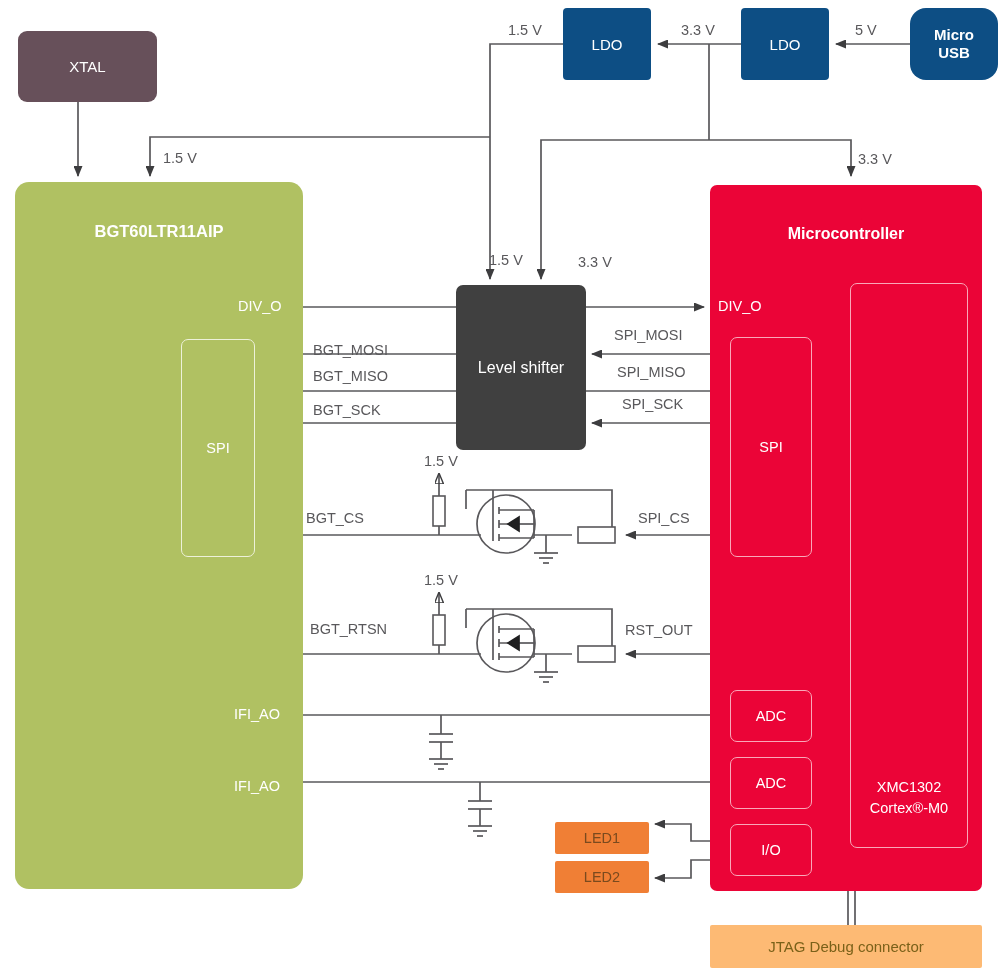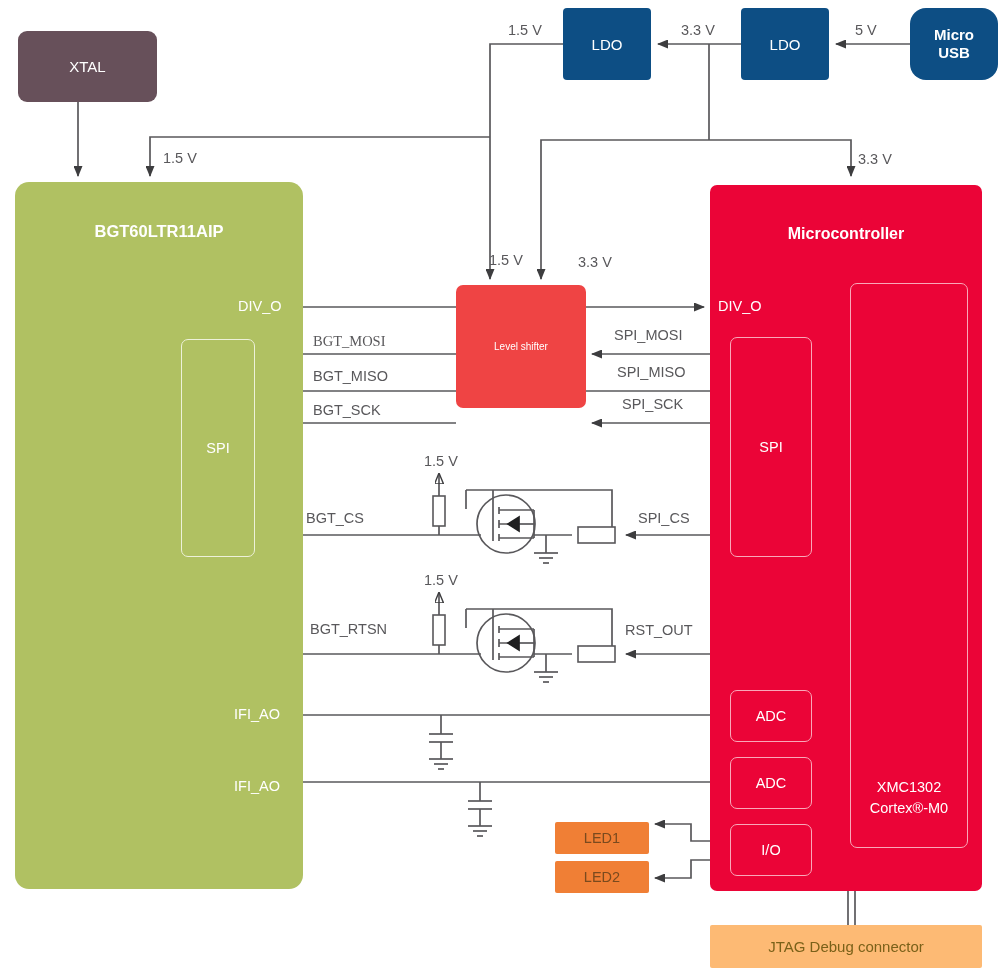--- a/index.html
+++ b/index.html
@@ -20,21 +20,21 @@
   #mcu-spi{left:20px;top:152px;width:82px;height:220px;}
   #mcu-core{left:140px;top:98px;width:118px;height:565px;align-items:flex-end;padding-bottom:28px;line-height:1.45;}
   #mcu-adc1{left:20px;top:505px;width:82px;height:52px;}
   #mcu-adc2{left:20px;top:572px;width:82px;height:52px;}
   #mcu-io{left:20px;top:639px;width:82px;height:52px;}
 
   #xtal{left:18px;top:31px;width:139px;height:71px;background:#67505a;border-radius:9px;color:#fff;font-size:15px;}
   #ldo1{left:563px;top:8px;width:88px;height:72px;background:#0d4e84;border-radius:4px;color:#fff;font-size:15px;}
   #ldo2{left:741px;top:8px;width:88px;height:72px;background:#0d4e84;border-radius:4px;color:#fff;font-size:15px;}
   #usb{left:910px;top:8px;width:88px;height:72px;background:#0d4e84;border-radius:16px;color:#fff;font-size:15px;line-height:1.2;font-weight:bold;}
-  #lvl{left:456px;top:285px;width:130px;height:123px;background:#ef4444;border-radius:7px;color:#fff;font-size:10px;}
+  #lvl{left:456px;top:285px;width:130px;height:165px;background:#404040;border-radius:7px;color:#fff;font-size:16px;}
 
   .led{background:#f07f35;color:#7a4a1e;font-size:14.5px;border-radius:2px;}
   #led1{left:555px;top:822px;width:94px;height:32px;}
   #led2{left:555px;top:861px;width:94px;height:32px;}
   #jtag{left:710px;top:925px;width:272px;height:43px;background:#fdba74;color:#7a6119;font-size:15px;border-radius:2px;}
 
   
   .pin-green{color:#ffffff;font-size:14.5px;}
   .pin-red{color:#ffffff;font-size:14.5px;}
   .sig{color:#59585b;font-size:14.5px;}
@@ -225,21 +225,21 @@
   </div>
   <div class="blk" id="jtag">
     <span>JTAG Debug connector</span>
   </div>
 
   <div class="lbl pin-green" style="left:238px;top:298px;">DIV_O</div>
   <div class="lbl pin-green" style="left:234px;top:706px;">IFI_AO</div>
   <div class="lbl pin-green" style="left:234px;top:778px;">IFI_AO</div>
   <div class="lbl pin-red" style="left:718px;top:298px;">DIV_O</div>
 
-  <div class="lbl sig" style="left:313px;top:333px;font-family:Liberation Serif, serif;">BGT_MOSI</div>
+  <div class="lbl sig" style="left:313px;top:342px;">BGT_MOSI</div>
   <div class="lbl sig" style="left:313px;top:368px;">BGT_MISO</div>
   <div class="lbl sig" style="left:313px;top:402px;">BGT_SCK</div>
   <div class="lbl sig" style="left:306px;top:510px;">BGT_CS</div>
   <div class="lbl sig" style="left:310px;top:621px;">BGT_RTSN</div>
 
   <div class="lbl sig" style="left:614px;top:327px;">SPI_MOSI</div>
   <div class="lbl sig" style="left:617px;top:364px;">SPI_MISO</div>
   <div class="lbl sig" style="left:622px;top:396px;">SPI_SCK</div>
   <div class="lbl sig" style="left:638px;top:510px;">SPI_CS</div>
   <div class="lbl sig" style="left:625px;top:622px;">RST_OUT</div>

